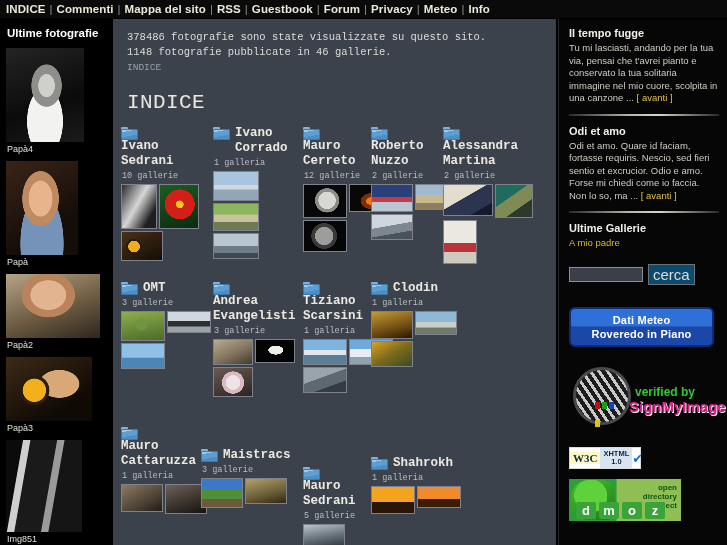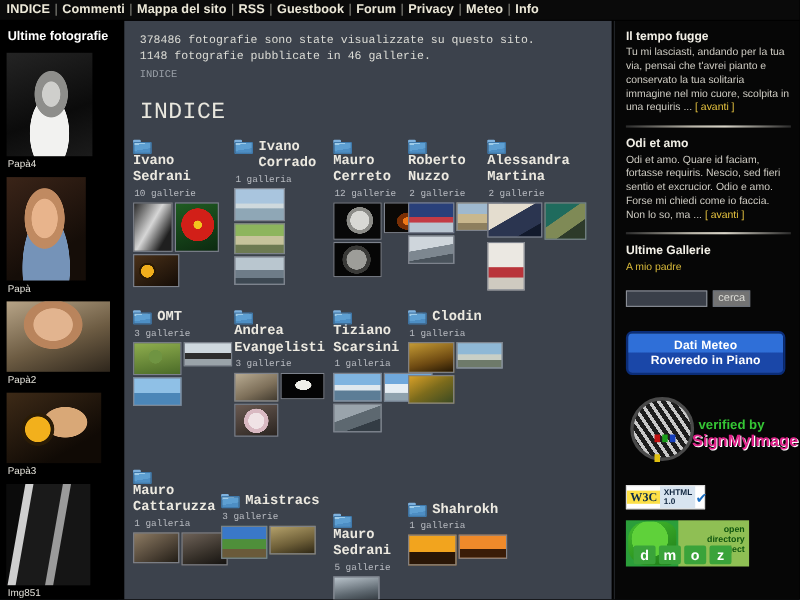--- a/index.html
+++ b/index.html
@@ -134,21 +134,21 @@
     border-left:1px solid #23262b;
   }
   #rightbar h4 { margin:0 0 3px 0; font-size:11px; color:#f2efe6; font-weight:bold;}
   #rightbar p.body { margin:0; font-size:9.5px; color:#cfccc3; line-height:12.5px; }
   .avanti { color:#e5c23f; cursor:pointer; }
   .hr { height:2px; margin:9px 0 9px 0;
         background:linear-gradient(90deg,#2a2a2a,#b8b4a8 40%,#d8d4c8 60%,#2a2a2a); }
   .ulink { font-size:9.5px; color:#d8b93a; margin-top:2px; cursor:pointer;}
   .searchrow { margin-top:16px; display:flex; align-items:center; gap:5px;}
   .sinput { width:74px; height:15px; background:#3a3f49; border:1px solid #8b8f97; }
-  .sbtn { font-size:10px; color:#dcdcd6; background:#737373; border:1px solid #6b7079;
+  .sbtn { font-size:15px; color:#dcdcd6; background:#0c4a6e; border:1px solid #6b7079;
           padding:1px 4px; cursor:pointer; }
 
   .meteo {
     margin-top:22px; width:145px; height:40px; border-radius:6px;
     background:linear-gradient(180deg,#2f6fd8 0 48%,#1a47a8 49% 100%);
     border:2px solid #0b2d78;
     display:flex; flex-direction:column; align-items:center; justify-content:center;
     cursor:pointer;
   }
   .meteo span { font-size:11px; color:#ffffff; font-weight:bold; line-height:14px; letter-spacing:.2px;}
@@ -160,24 +160,24 @@
     background:repeating-linear-gradient(56deg,#1c1c1c 0 4px,#c9c9c9 4px 7px);
   }
   .sign .dots { position:absolute; left:26px; top:30px; width:26px; height:8px; }
   .sign .dots i { display:inline-block; width:5px; height:7px; margin-right:2px; }
   .sign .v { position:absolute; left:66px; top:20px; font-size:12px; font-weight:bold; color:#35c635;}
   .sign .s { position:absolute; left:60px; top:33px; font-size:15px; font-weight:bold; color:#e0218a;
              text-shadow:1px 1px 0 #ffffff;}
 
   .w3c { margin-top:12px; width:72px; height:22px; display:flex; align-items:center;
          background:#ffffff; border:1px solid #dadada; cursor:pointer;}
-  .w3c .l { background:#fde047; color:#0b2b4a; font-size:11px; font-weight:bold; padding:0 3px;
+  .w3c .l { background:#fef9c3; color:#0b2b4a; font-size:11px; font-weight:bold; padding:0 3px;
             font-family:"Liberation Serif", serif;}
   .w3c .r { background:#d8e4f0; color:#10263f; font-size:7.5px; font-weight:bold; line-height:8px;
-            padding:2px 3px; flex:1; }
+            padding:2px 3px; flex:1;text-align:center; }
   .w3c .chk { color:#1a6fc4; font-size:13px; padding-right:2px;}
 
   .dmoz { margin-top:10px; width:112px; height:42px; position:relative; cursor:pointer;
           background:linear-gradient(90deg,#2b9e3a 0 42%,#8fbf54 43% 100%); overflow:hidden;}
   .dmoz .croc { position:absolute; left:2px; top:1px; width:44px; height:40px;
                 background:radial-gradient(ellipse at 45% 40%,#5fd13a 0 48%,transparent 49%),
                            linear-gradient(150deg,#46bf2e,#1d7a18);
                 border-radius:40% 30% 20% 40%; }
   .dmoz .odp { position:absolute; right:4px; top:4px; font-size:8px; color:#10560f;
                font-weight:bold; line-height:9px; text-align:right;}
@@ -433,21 +433,21 @@
             <span class="th t32" style="width: 44px; height: 28px;"></span>
             <span class="th t33" style="width: 44px; height: 22px;"></span>
           </div>
         </div>
       </div>
   </div>
 
   <div id="rightbar">
     <div id="articles">
         <h4>Il tempo fugge</h4>
-        <p class="body"><span>Tu mi lasciasti, andando per la tua via, pensai che t'avrei pianto e conservato la tua solitaria immagine nel mio cuore, scolpita in una requiris ... </span><span class="avanti">[ avanti ]</span></p>
+        <p class="body"><span>Tu mi lasciasti, andando per la tua via, pensai che t'avrei pianto e conservato la tua solitaria immagine nel mio cuore, scolpita in una canzone ... </span><span class="avanti">[ avanti ]</span></p>
         <div class="hr"></div>
         <h4>Odi et amo</h4>
         <p class="body"><span>Odi et amo. Quare id faciam, fortasse requiris. Nescio, sed fieri sentio et excrucior. Odio e amo. Forse mi chiedi come io faccia. Non lo so, ma ... </span><span class="avanti">[ avanti ]</span></p>
       </div>
 
     <div class="hr"></div>
 
     <h4>Ultime Gallerie</h4>
     <div class="ulink">A mio padre</div>
 

